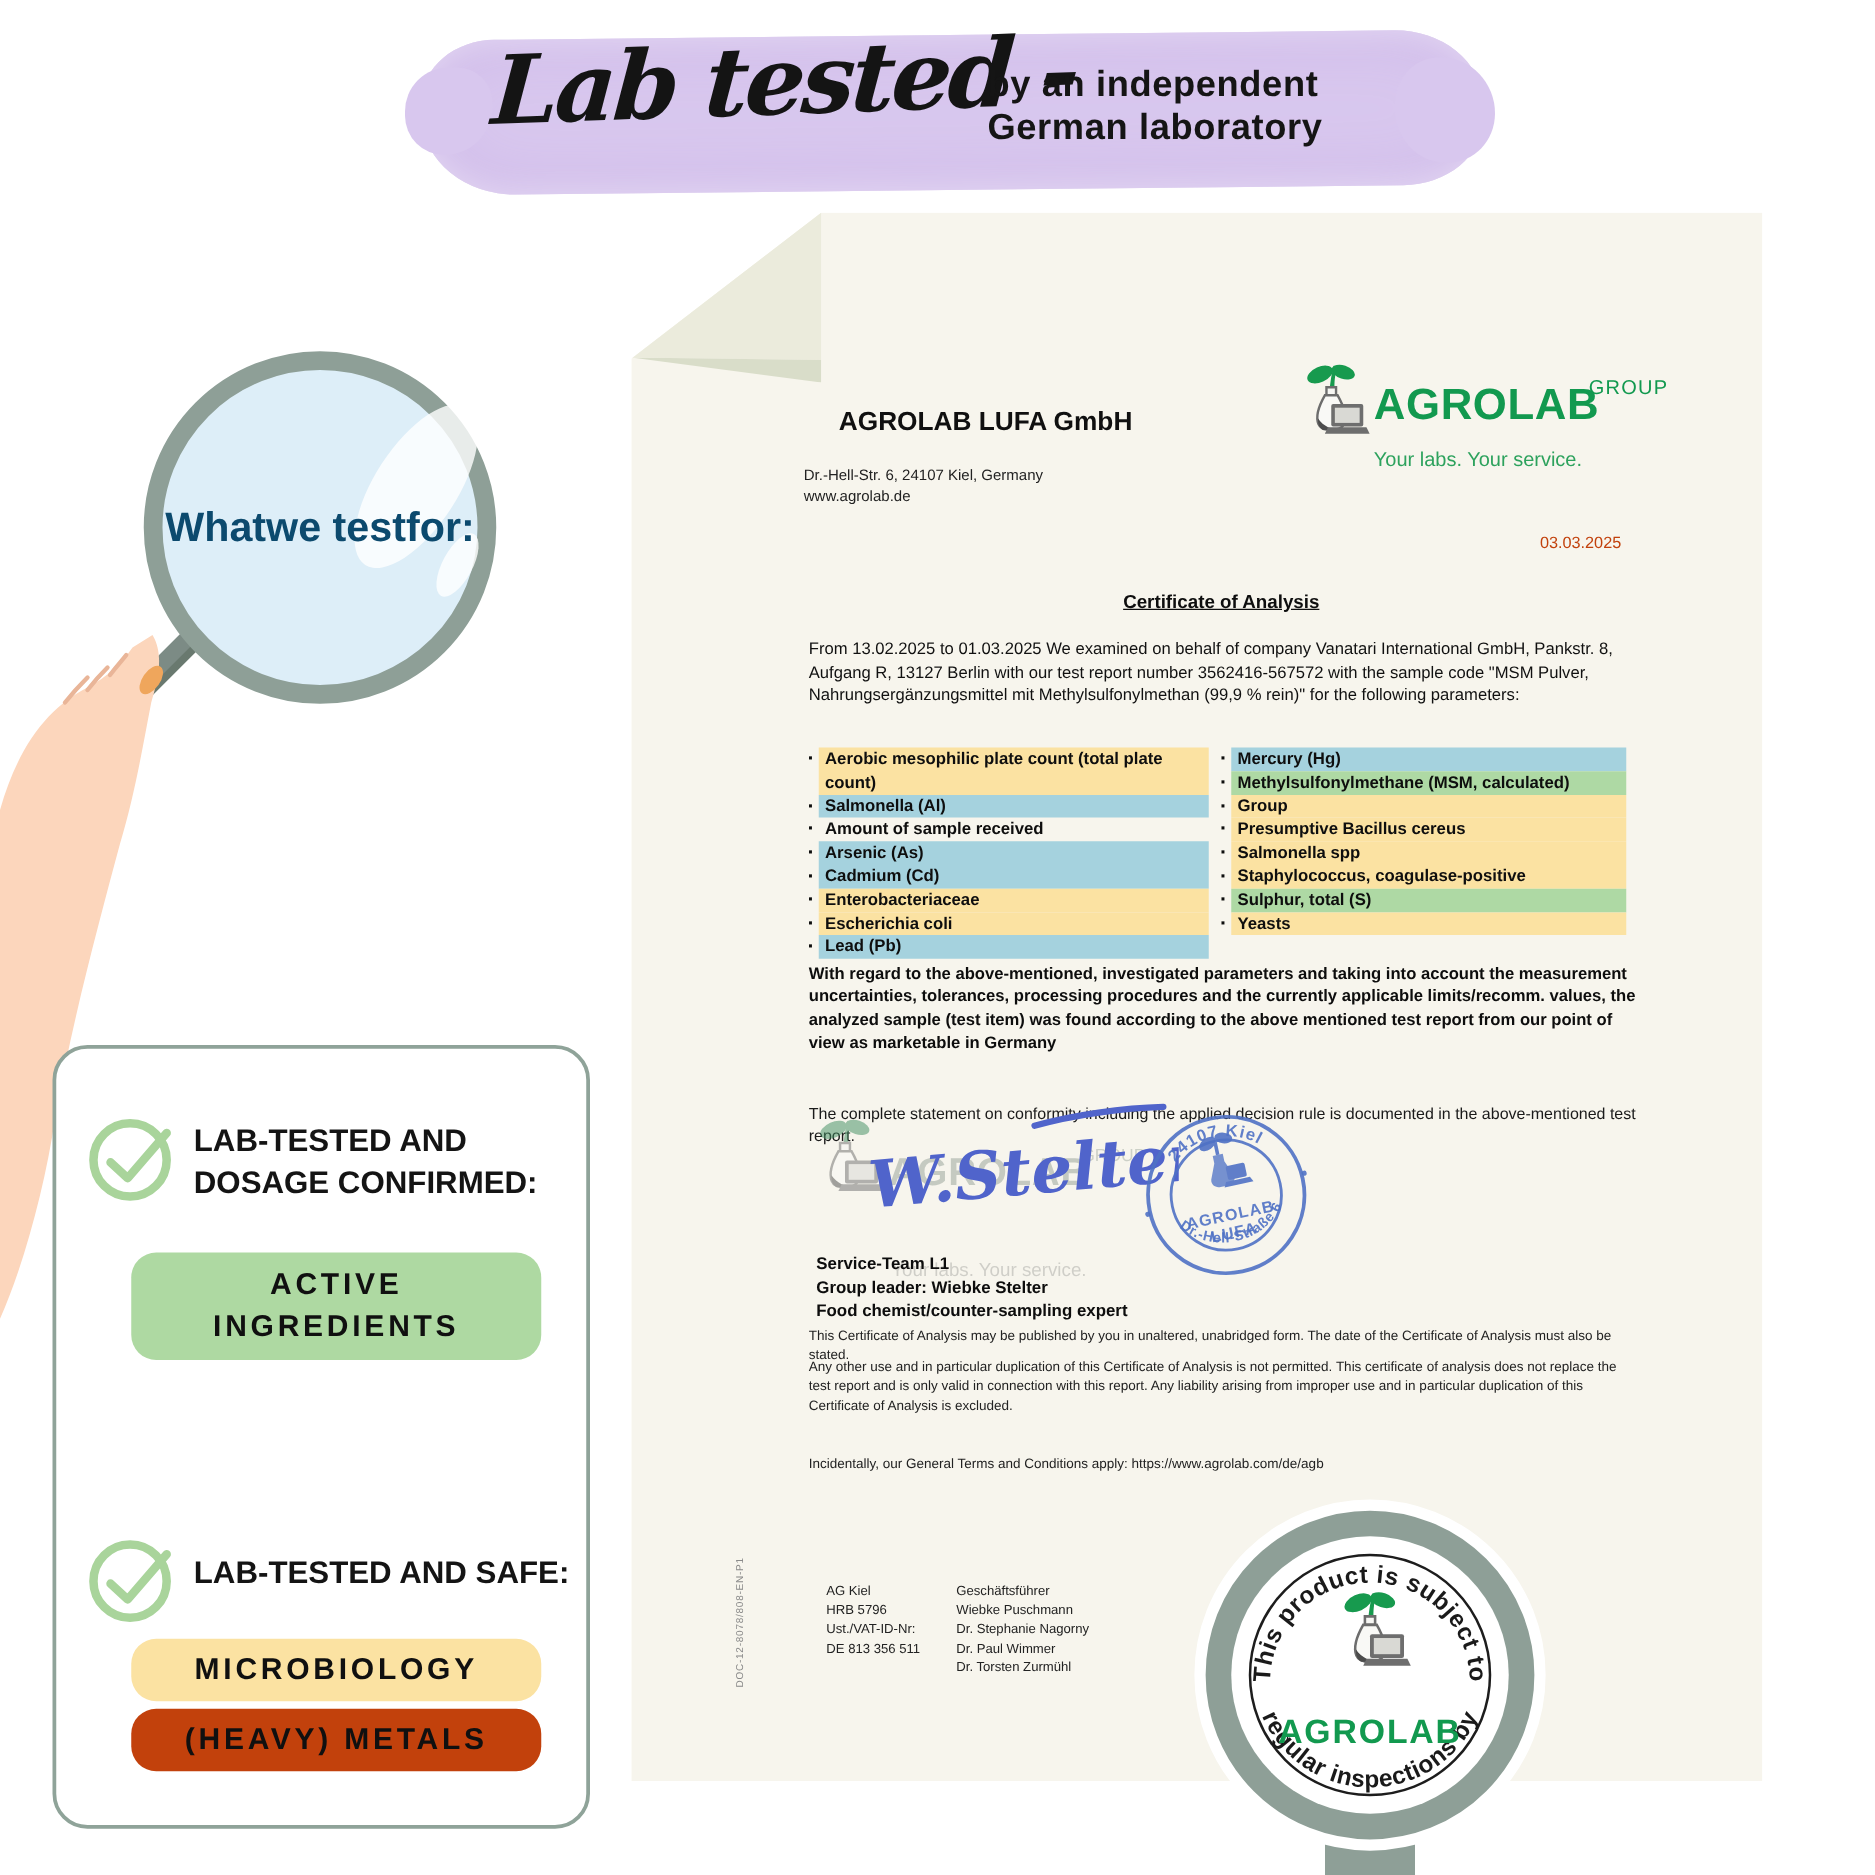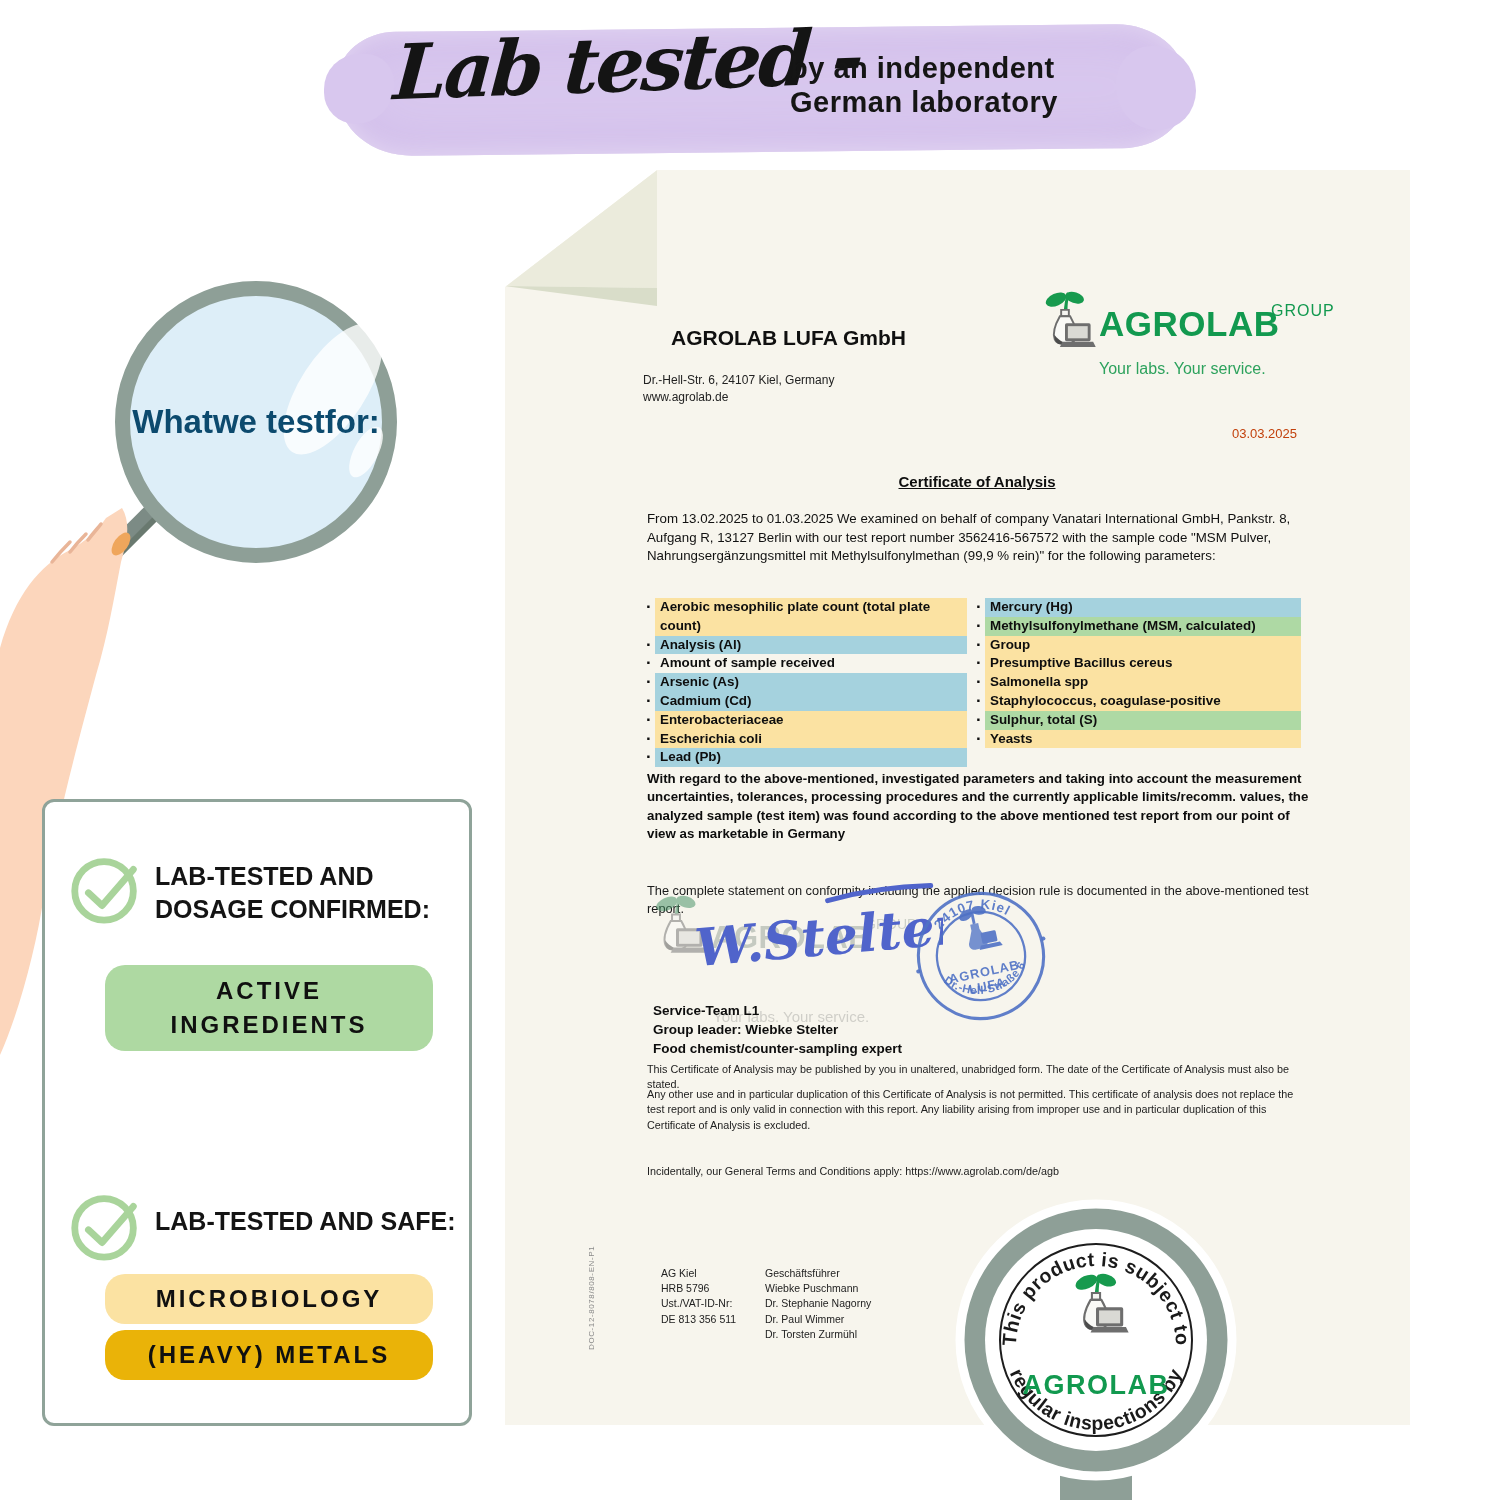--- a/index.html
+++ b/index.html
@@ -15,31 +15,31 @@
   .banner-sub{position:absolute;left:452px;top:24px;font-weight:700;font-size:29px;line-height:1.16;color:#151515;letter-spacing:.5px;white-space:nowrap;}
 
   
   .hand-svg{left:0;top:430px;width:260px;height:650px;z-index:1;}
   .mag-ring{left:115px;top:281px;width:282px;height:282px;border:15px solid #8e9f97;border-radius:50%;background:#ddeef8;box-sizing:border-box;z-index:2;}
   .mag-shine1{position:absolute;right:16px;top:18px;width:66px;height:150px;background:rgba(255,255,255,.8);border-radius:50%;transform:rotate(33deg);}
   .mag-shine2{position:absolute;right:4px;top:128px;width:24px;height:56px;background:rgba(255,255,255,.8);border-radius:50%;transform:rotate(28deg);}
   .mag-text{position:absolute;inset:0;display:flex;flex-direction:row;align-items:center;justify-content:center;font-size:33px;font-weight:700;line-height:1.42;color:#0c4a6e;text-align:center;}
 
   
-  .bbox{left:42px;top:799px;width:430px;height:627px;background:#fff;border:3px solid #8fa399;border-radius:12px;box-sizing:border-box;z-index:3;}
+  .bbox{left:42px;top:836px;width:430px;height:627px;background:#fff;border:3px solid #8fa399;border-radius:28px;box-sizing:border-box;z-index:3;}
   .check-icon{position:absolute;width:82px;height:82px;}
   .check1{left:20px;top:44px;}
   .check2{left:20px;top:381px;}
   .bhead{position:absolute;font-size:25px;font-weight:700;line-height:1.3;color:#141414;}
   .bhead1{left:110px;top:58px;width:310px;}
   .bhead2{left:110px;top:403px;width:320px;}
   .pill{position:absolute;left:60px;width:328px;border-radius:20px;text-align:center;font-weight:700;letter-spacing:3px;color:#101010;font-size:24px;display:flex;flex-direction:column;justify-content:center;}
   .pill-green{top:163px;height:86px;background:#aed9a2;line-height:1.4;}
   .pill-yellow{top:472px;height:50px;background:#fbe2a2;}
-  .pill-blue{top:528px;height:50px;background:#eab308;}
+  .pill-blue{top:528px;height:50px;background:#c2410c;}
 
   
   .paper{left:505px;top:170px;width:905px;height:1255px;background:#f7f5ed;clip-path:polygon(152px 0,905px 0,905px 1255px,0 1255px,0 117px);z-index:2;}
   .fold1{position:absolute;left:0;top:0;width:153px;height:140px;background:#ebebdc;clip-path:polygon(152px 0,0 116px,152px 118px);}
   .fold2{position:absolute;left:0;top:0;width:153px;height:140px;background:#d9ddc9;clip-path:polygon(0 116px,152px 118px,152px 136px);}
   .p-company{left:138px;top:156px;font-size:21px;font-weight:700;color:#101010;margin-left:28px;}
   .p-addr{left:138px;top:202px;font-size:12px;line-height:1.4;color:#222;}
   .p-logo{left:528px;top:116px;width:280px;height:100px;}
   .p-logo .glyph{position:absolute;left:0;top:4px;width:64px;height:64px;}
   .p-logo .lname{position:absolute;left:66px;top:18px;font-size:35px;font-weight:700;color:#12994f;letter-spacing:.5px;}
@@ -181,21 +181,21 @@
     <span class="lgroup">GROUP</span>
     <span class="ltag">Your labs. Your service.</span>
   </div>
 
   <div class="abs p-date">03.03.2025</div>
   <div class="abs p-title">Certificate of Analysis</div>
   <div class="abs p-intro">From 13.02.2025 to 01.03.2025 We examined on behalf of company Vanatari International GmbH, Pankstr. 8, Aufgang R, 13127 Berlin with our test report number 3562416-567572 with the sample code "MSM Pulver, Nahrungsergänzungsmittel mit Methylsulfonylmethan (99,9 % rein)" for the following parameters:</div>
 
   <ul class="plist plist-left">
     <li class="hl-yellow">Aerobic mesophilic plate count (total plate count)</li>
-    <li class="hl-blue">Analysis (Al)</li>
+    <li class="hl-blue">Salmonella (Al)</li>
     <li class="hl-none">Amount of sample received</li>
     <li class="hl-blue">Arsenic (As)</li>
     <li class="hl-blue">Cadmium (Cd)</li>
     <li class="hl-yellow">Enterobacteriaceae</li>
     <li class="hl-yellow">Escherichia coli</li>
     <li class="hl-blue">Lead (Pb)</li>
   </ul>
   <ul class="plist plist-right">
     <li class="hl-blue">Mercury (Hg)</li>
     <li class="hl-green">Methylsulfonylmethane (MSM, calculated)</li>

